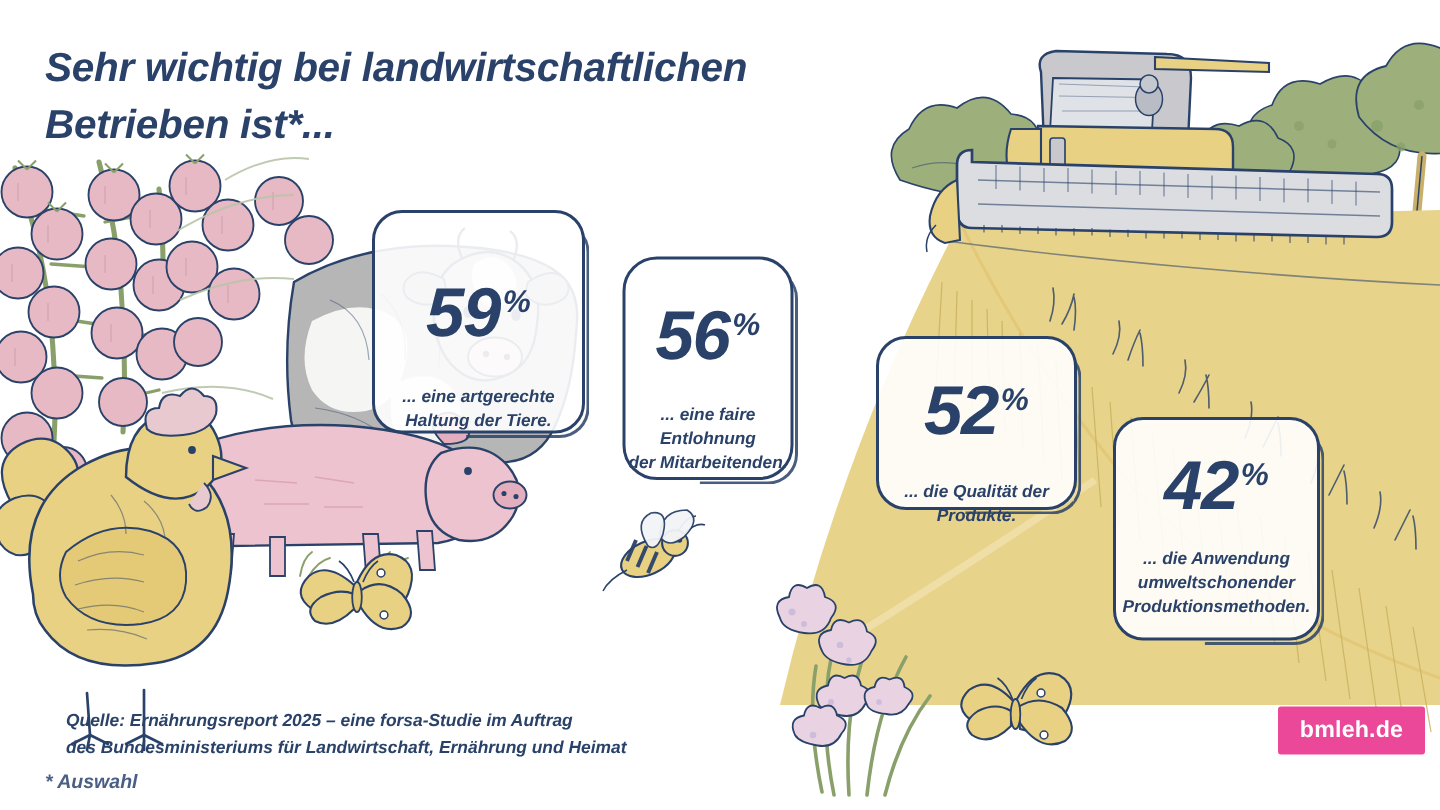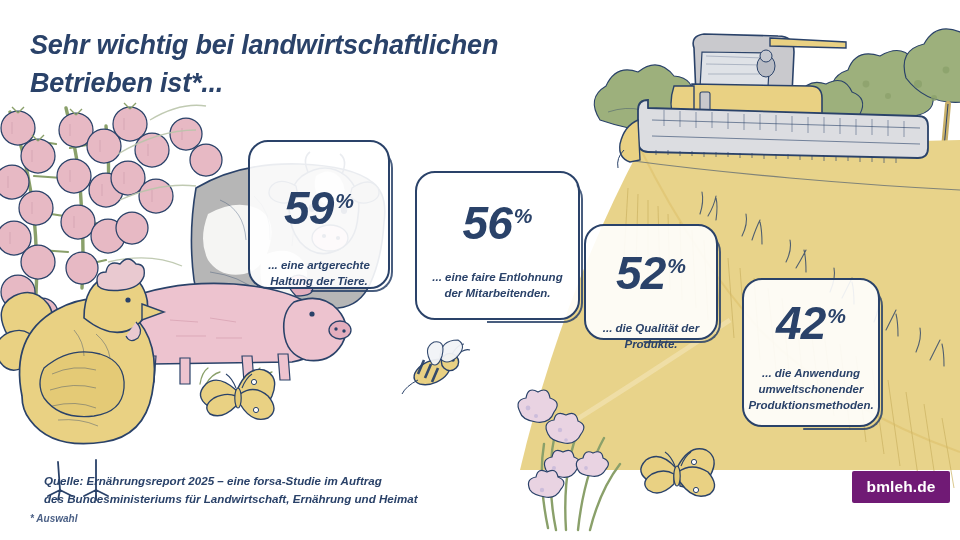--- a/index.html
+++ b/index.html
@@ -41,42 +41,42 @@
   }
   .statnum .pct{font-size:21px;font-weight:bold;font-style:italic;
     vertical-align:super;margin-left:2px;letter-spacing:0;}
   .statcap{
     font-size:11.5px;line-height:1.38;font-style:italic;font-weight:bold;
     color:#2a4269;text-align:center;white-space:pre-line;
   }
 
   #box0{left:248px;top:140px;width:142px;height:149px;padding-top:43px;}
   #box0 .statcap{margin-top:27px;}
-  #box1{left:415px;top:171px;width:165px;height:149px;padding-top:27px;}
+  #box1{left:415px;top:171px;width:114px;height:149px;padding-top:27px;border-radius:23px;}
   #box1 .statcap{margin-top:24px;}
   #box2{left:584px;top:224px;width:134px;height:116px;padding-top:24px;}
   #box2 .statcap{margin-top:25px;}
   #box3{left:742px;top:278px;width:138px;height:149px;padding-top:20px;}
   #box3 .statcap{margin-top:20px;}
 
   
   .source{
     position:absolute;left:44px;top:472px;width:480px;
     font-size:11.6px;line-height:1.55;font-style:italic;font-weight:bold;
     color:#2a4269;white-space:pre-line;
   }
   .auswahl{
     position:absolute;left:30px;top:513px;
-    font-size:10px;font-style:italic;font-weight:bold;color:#4a5f85;
+    font-size:13px;font-style:italic;font-weight:bold;color:#4a5f85;
   }
 
   
   .logo{
     position:absolute;left:852px;top:471px;width:98px;height:32px;
-    background:#701a75;border-radius:2px;
+    background:#ec4899;border-radius:2px;
     display:flex;align-items:center;justify-content:center;
     color:#ffffff;font-size:15.5px;font-weight:bold;letter-spacing:.1px;
   }
 </style>
 </head>
 <body>
 
 <div id="stage">
 
   <svg class="art" viewBox="0 0 960 540">

